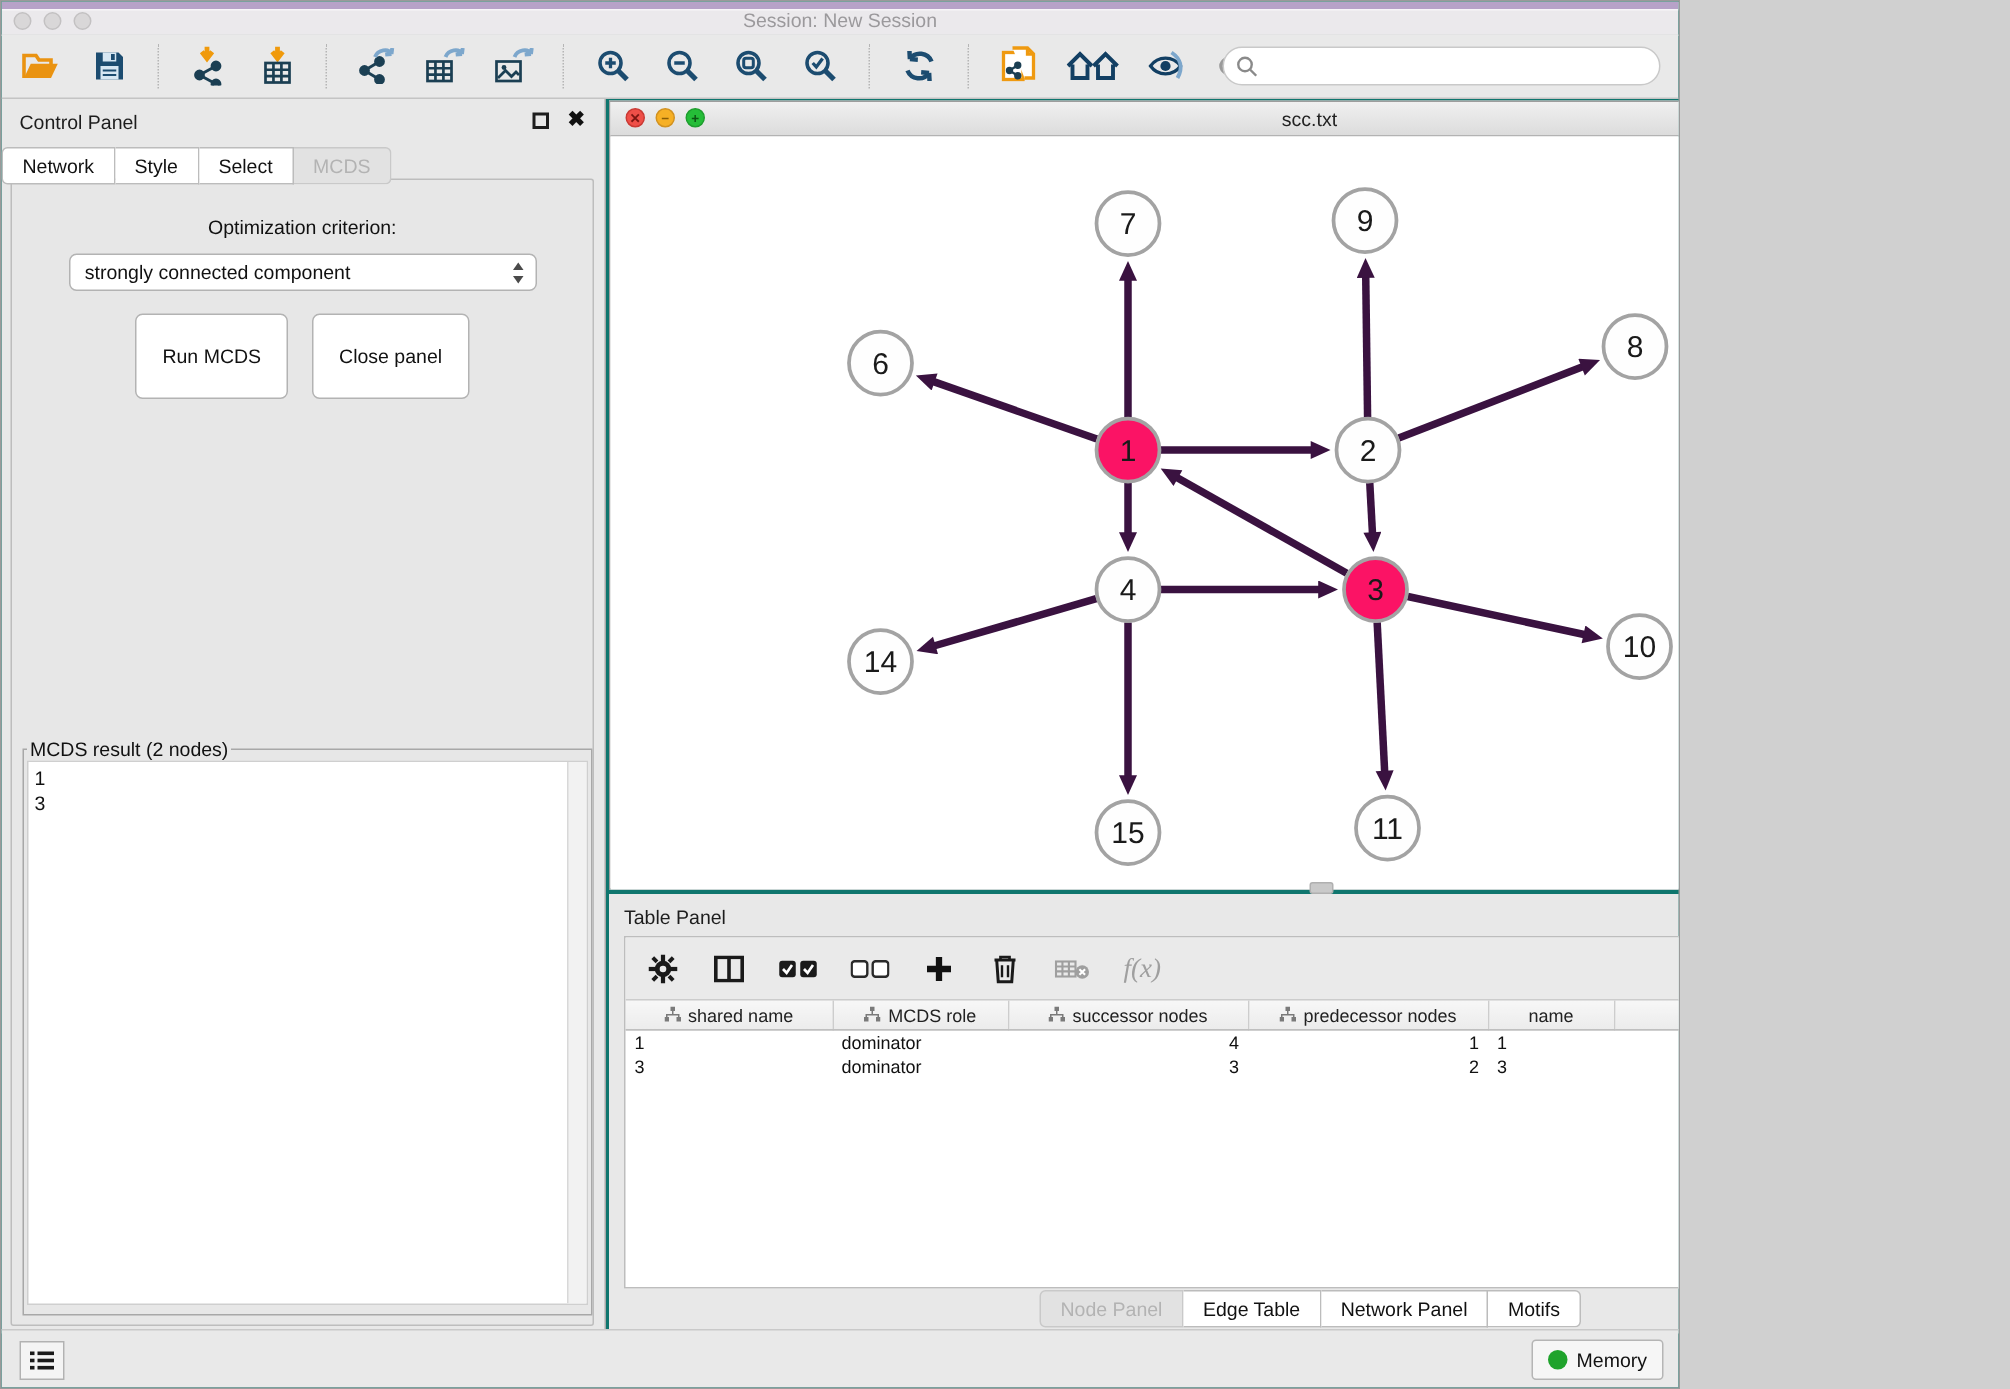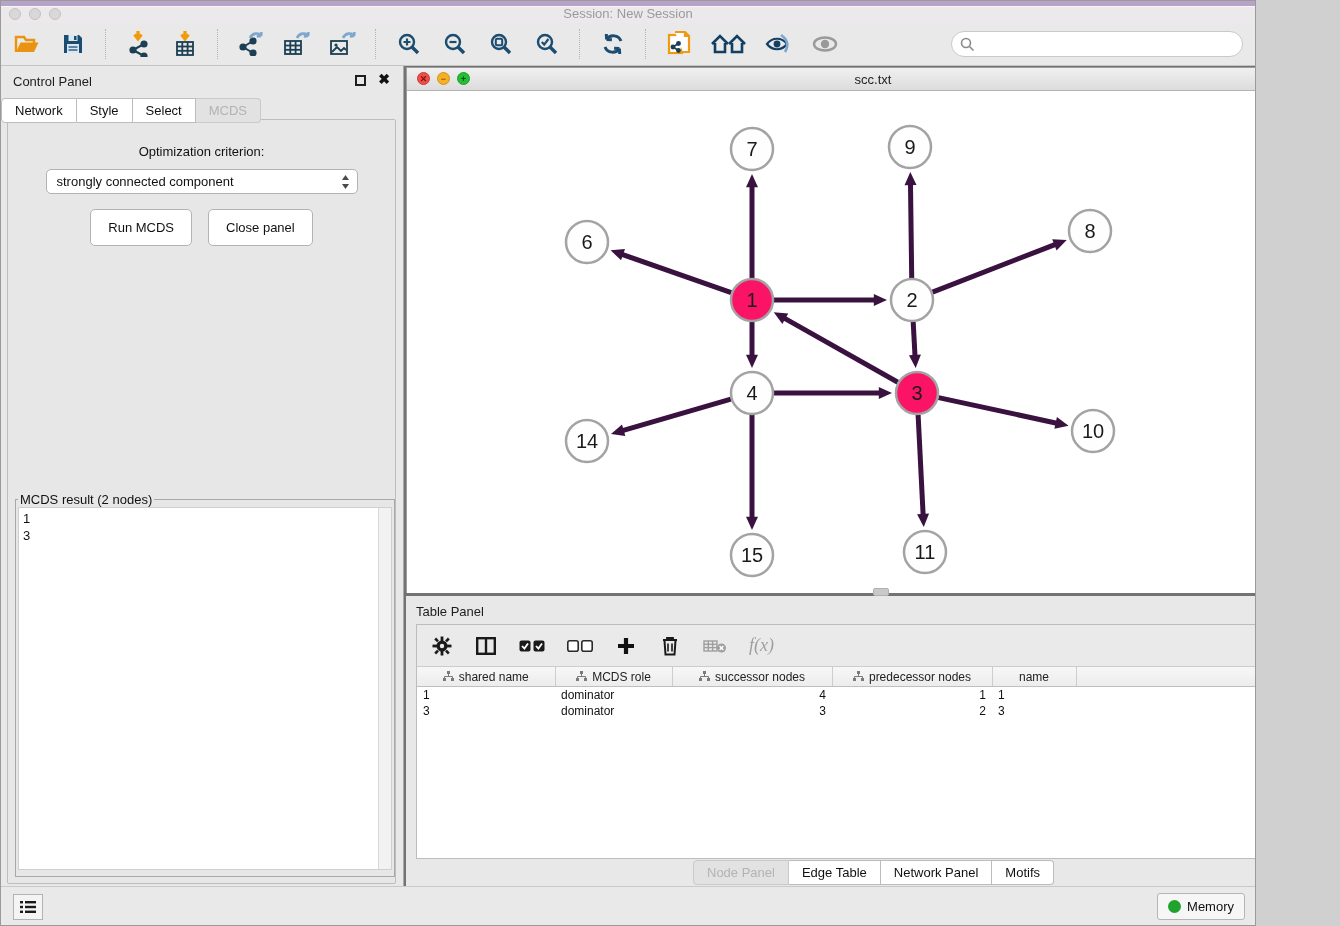--- a/index.html
+++ b/index.html
@@ -1,16 +1,16 @@
 <!DOCTYPE html>
 <html><head>
 <meta charset="utf-8">
 <style>
   html,body{margin:0;padding:0;background:#d0d0d0;}
-  .app{position:relative;width:1256px;height:926px;background:#737373;
+  .app{position:relative;width:1120px;height:926px;background:#0f766e;
        font-family:"Liberation Sans",sans-serif;overflow:hidden;
        border:1px solid #9a9a9a;box-sizing:border-box;}
   
   .titlebar{position:absolute;left:0;top:0;width:100%;height:22px;
     background:#ebe9ec;border-bottom:1px solid #cfcfcf;
     box-shadow:inset 0 5px 0 #b7a2c8, inset 0 6px 0 #f7f5f8;}
   .traffic{position:absolute;left:8px;top:7px;display:flex;gap:8px;}
   .traffic .dot{width:12px;height:12px;border-radius:50%;background:#d9d7d8;border:1px solid #c3c1c2;box-sizing:border-box;}
   .tb-title{position:absolute;left:0;right:0;top:5px;text-align:center;font-size:13px;color:#9b999c;}
   
@@ -32,21 +32,21 @@
   .tabseg:first-child{border-left:1px solid #bcbcbc;border-radius:4px 0 0 4px;}
   .tabseg:last-child{border-radius:0 4px 4px 0;}
   .tabseg.sel{background:#e2e2e2;color:#b3b3b3;border-color:#c9c9c9;}
   .cp-content{position:absolute;left:6px;right:7px;top:53px;bottom:5px;background:#e7e7e7;
     border:1px solid #bdbdbd;border-radius:2px;}
   .opt-label{text-align:center;margin-top:24px;font-size:13px;color:#111;}
   .select{position:relative;margin:10px auto 0 auto;width:312px;height:25px;background:#fff;border:1px solid #b3b3b3;
     border-radius:5px;font-size:13px;display:flex;align-items:center;padding-left:10px;box-sizing:border-box;cursor:pointer;color:#111;}
   .select .spin{position:absolute;right:7px;top:4px;}
   .btn-row{display:flex;justify-content:center;gap:16px;margin-top:15px;}
-  .pushbtn{background:#fff;border:1px solid #b3b3b3;border-radius:5px;padding:10px 17px;font-size:13px;cursor:pointer;color:#111;}
+  .pushbtn{background:#fff;border:1px solid #b3b3b3;border-radius:5px;padding:20px 17px;font-size:13px;cursor:pointer;color:#111;}
   .result-box{position:absolute;left:7px;right:0;top:372px;height:383px;}
   .result-box fieldset{border:1px solid #a8a8a8;margin:0;padding:0;height:100%;background:#e7e7e7;}
   .result-box legend{font-size:13px;color:#111;margin-left:2px;padding:0 2px;}
   .result-inner{position:relative;background:#fff;height:calc(100% - 8px);margin:0 2px 2px 2px;border:1px solid #cfcfcf;overflow:hidden;}
   .result-inner pre{margin:2px 4px;font-family:"Liberation Sans",sans-serif;font-size:13px;line-height:17px;color:#111;}
   .vscroll{position:absolute;right:0;top:0;bottom:0;width:12px;background:#f2f2f2;border-left:1px solid #d8d8d8;}
   
   .netwin{position:absolute;left:405px;top:66px;width:934px;height:526px;background:#fff;
     border:1px solid #9d9d9d;box-sizing:border-box;}
   .net-titlebar{position:relative;height:22px;background:linear-gradient(#f0f0f0,#dcdcdc);border-bottom:1px solid #b3b3b3;}

